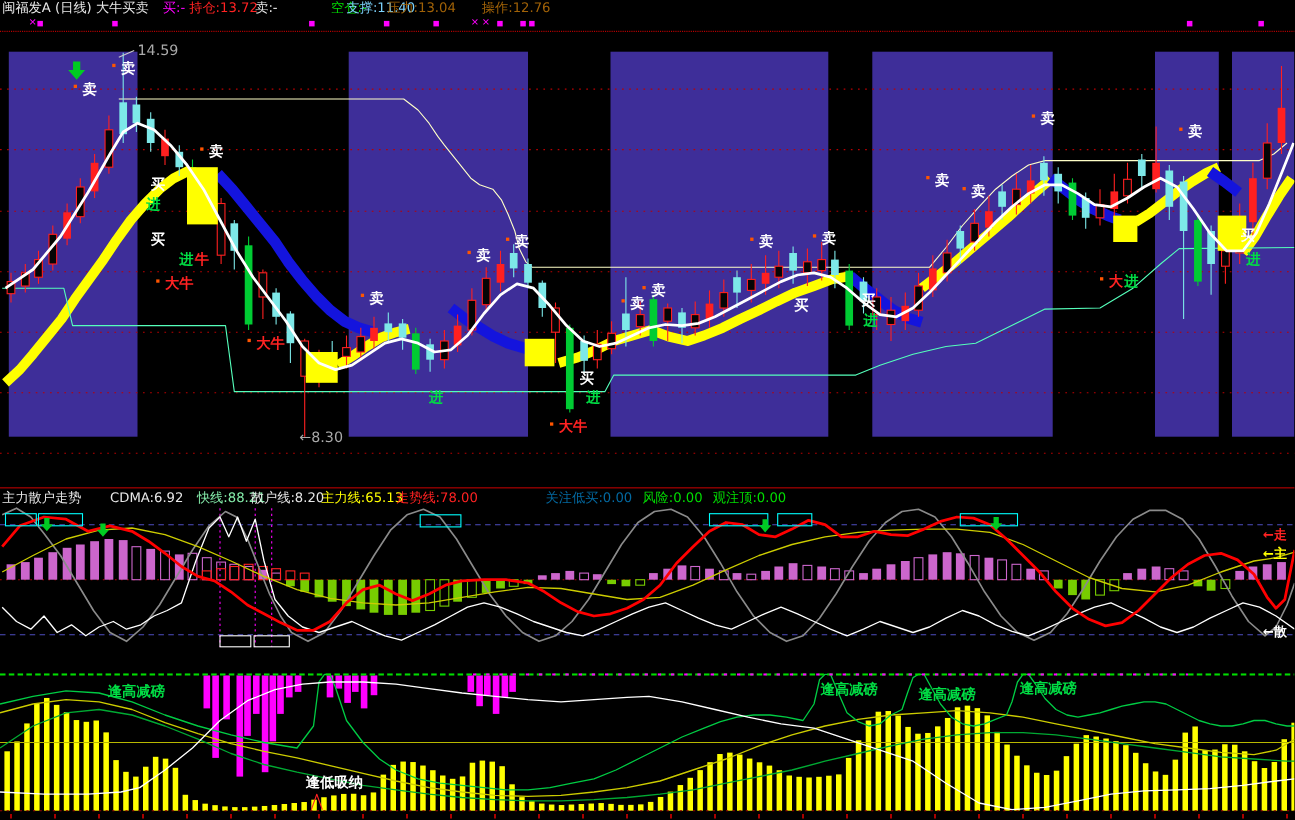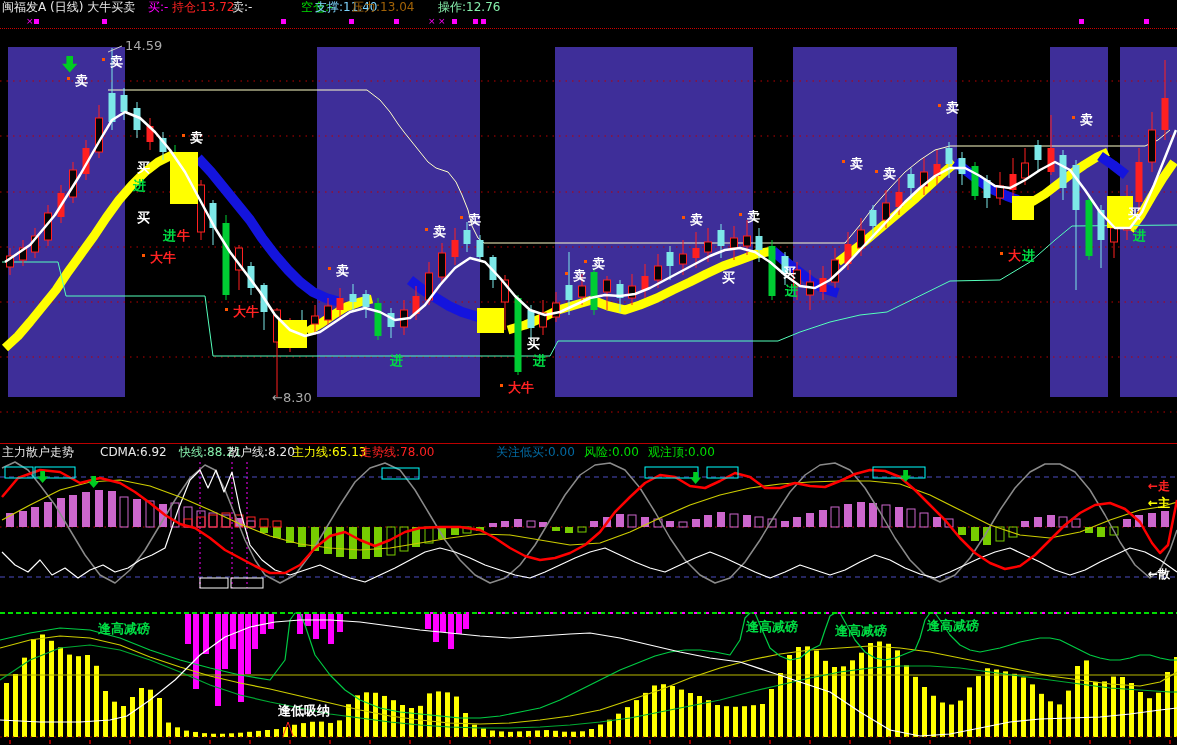--- a/index.html
+++ b/index.html
@@ -25,21 +25,21 @@
 
 <div class="screen">
   <div class="topbar">
     <span style="left:2px;color:#e8e8e8;">闽福发A (日线) 大牛买卖</span>
   <span style="left: 148px; color: rgb(255, 0, 255);">买:-</span>
       <span style="left: 172px; color: rgb(255, 34, 34);">持仓:13.72</span>
       <span style="left: 232px; color: rgb(232, 232, 232);">卖:-</span>
       <span style="left: 261px; color: rgb(0, 221, 0); margin-left: 40px;">空仓:-</span>
       <span style="left: 296px; color: #7dd3fc; margin-left: 19px;">支撑:11.40</span>
       <span style="left: 352px; color: #a16207;">压力:13.04</span>
-      <span style="left: 438px; color: #86efac;">操作:12.76</span>
+      <span style="left: 438px; color: #a16207;">操作:12.76</span>
     </div>
   <div class="marksrow">
       <span style="left: 26px;">×</span>
       <span class="mk-sq" style="left: 34px;"></span>
       <span class="mk-sq" style="left: 102px;"></span>
       <span class="mk-sq" style="left: 281px;"></span>
       <span class="mk-sq" style="left: 349px;"></span>
       <span class="mk-sq" style="left: 394px;"></span>
       <span style="left: 428px;">×</span>
       <span style="left: 438px;">×</span>

